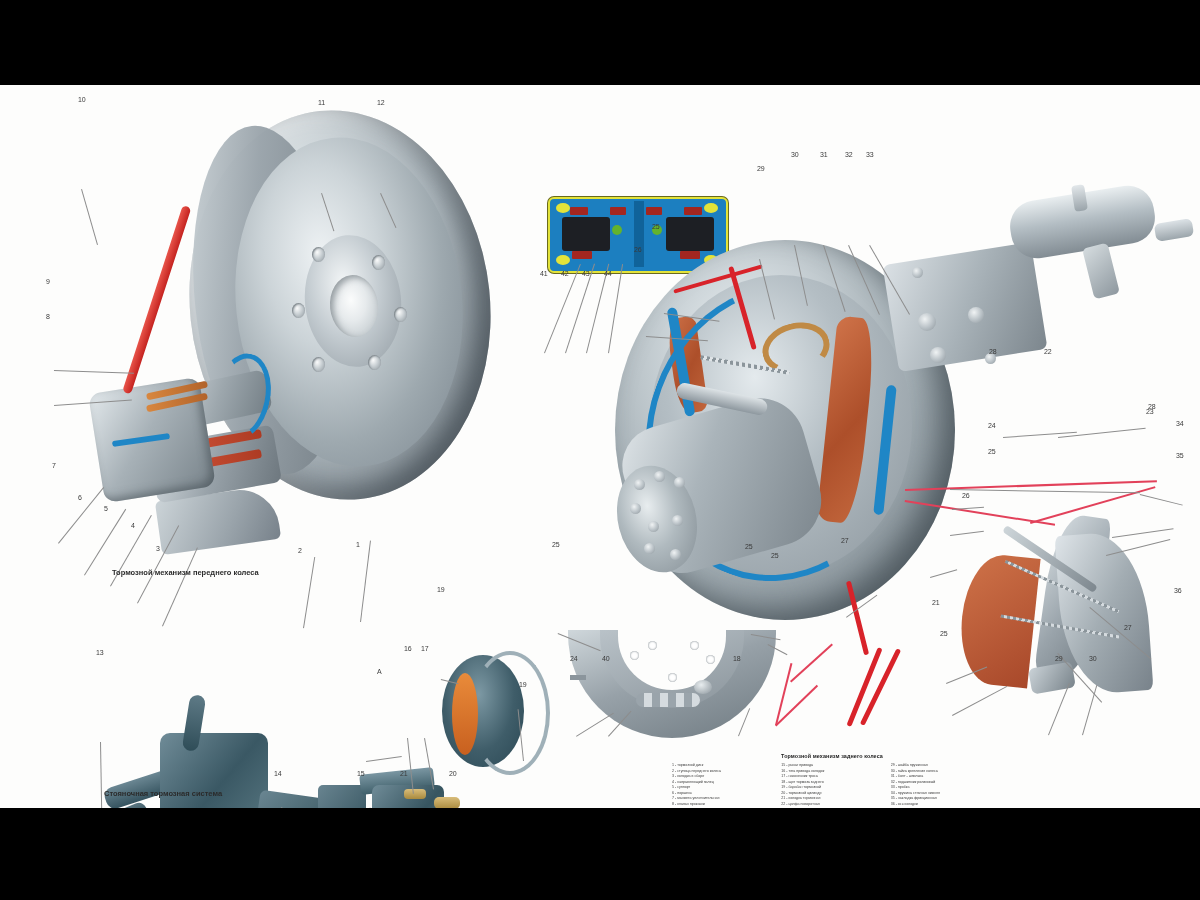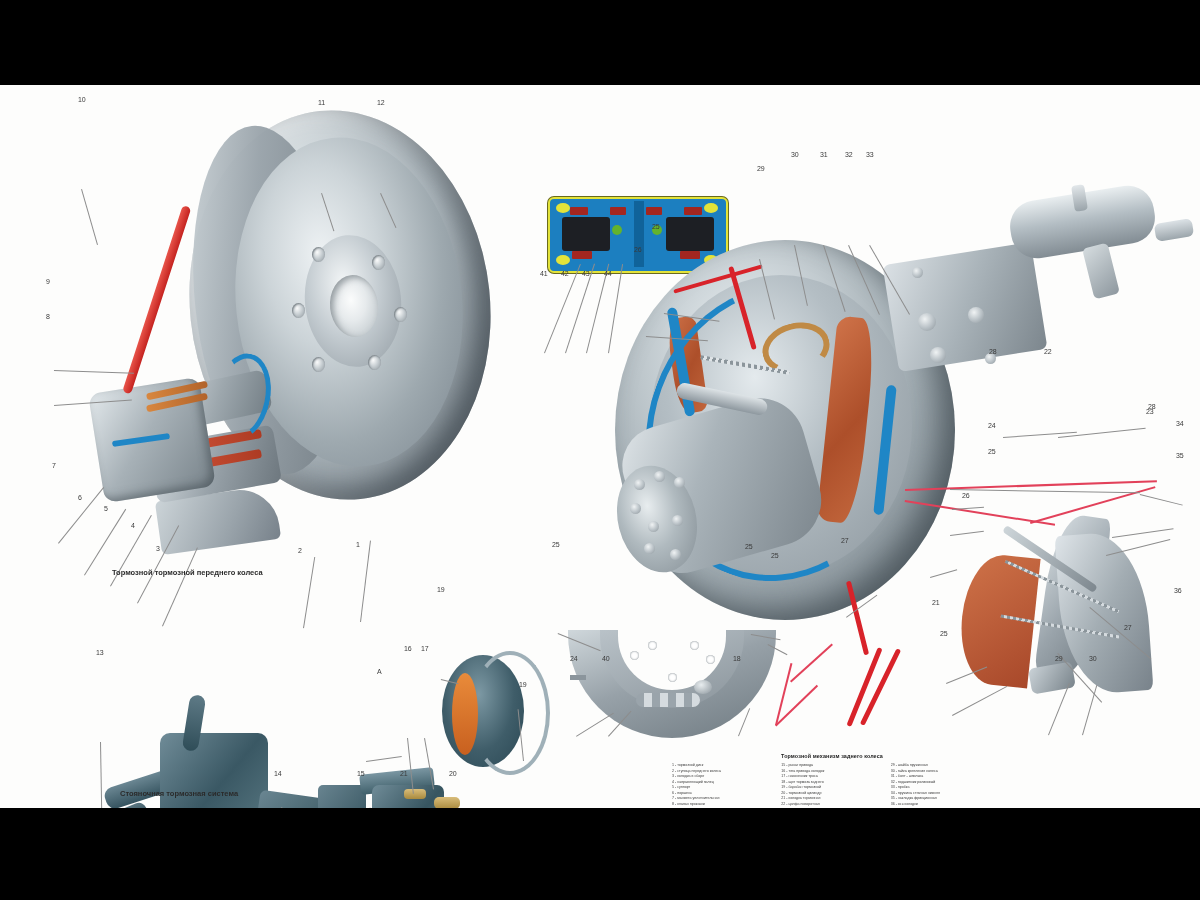--- a/index.html
+++ b/index.html
@@ -402,22 +402,22 @@
         <div class="lbl" style="left: 357px; top: 685px;">15</div>
         <div class="lbl" style="left: 400px; top: 685px;">21</div>
         <div class="lbl" style="left: 449px; top: 685px;">20</div>
         <div class="lbl" style="left: 404px; top: 560px;">16</div>
         <div class="lbl" style="left: 421px; top: 560px;">17</div>
         <div class="lbl" style="left: 437px; top: 501px;">19</div>
         <div class="lbl" style="left: 519px; top: 596px;">19</div>
         <div class="lbl" style="left: 377px; top: 583px;">A</div>
       </div>
 
-    <div class="cap" style="left:112px;top:483px;">Тормозной тормозной переднего колеса</div>
-    <div class="cap" style="left:120px;top:704px;">Стояночная тормозная система</div>
+    <div class="cap" style="left:112px;top:483px;">Тормозной механизм переднего колеса</div>
+    <div class="cap" style="left:104px;top:704px;">Стояночная тормозная система</div>
 
     <div id="legend">
       <div id="legend-title">Тормозной механизм заднего колеса</div>
       <div class="legend-cols">
         <div class="legend-col" id="legend-col-1">
             <div>1 - тормозной диск</div>
             <div>2 - ступица переднего колеса</div>
             <div>3 - колодка в сборе</div>
             <div>4 - направляющий палец</div>
             <div>5 - суппорт</div>

